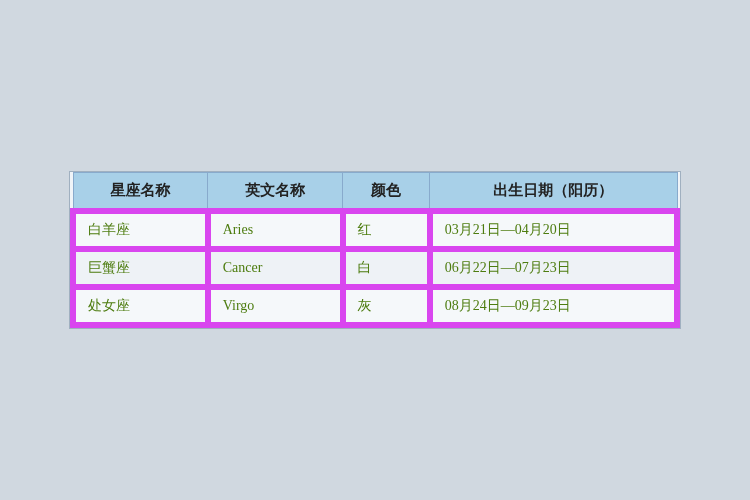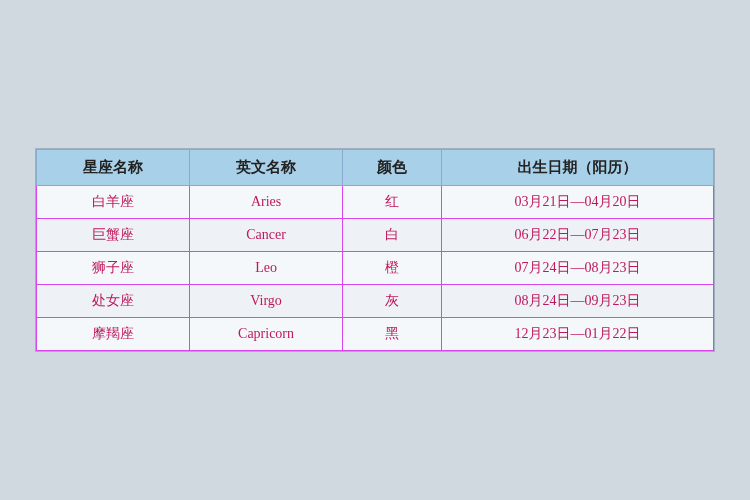--- a/index.html
+++ b/index.html
@@ -14,21 +14,21 @@
       background-color: #d0d8e0;
       display: flex;
       align-items: center;
       justify-content: center;
       font-family: "SimSun", "宋体", serif;
     }
 
     .table-container {
       background-color: #f0f4f8;
       border: 1px solid #a0b0c0;
-      width: 680px;
+      width: 612px;
     }
 
     table {
       width: 100%;
       border-collapse: collapse;
     }
 
     thead tr {
       background-color: #a8d0e8;
     }
@@ -44,25 +44,25 @@
 
     tbody tr {
       background-color: #f5f8fa;
     }
 
     tbody tr:nth-child(even) {
       background-color: #eef2f6;
     }
 
     tbody td {
-      border: 1px solid #d946ef;
+      border: 6px solid #d946ef;
       padding: 7px 12px;
-      text-align: center;
+      text-align: left;
       font-size: 14px;
-      color: #be185d;
+      color: #4d7c0f;
     }
 
     tbody td:first-child {
       font-weight: normal;
     }
   </style>
 </head>
 <body>
 
 <div class="table-container">
@@ -82,32 +82,20 @@
           <td>红</td>
           <td>03月21日—04月20日</td>
         </tr>
         <tr>
           <td>巨蟹座</td>
           <td>Cancer</td>
           <td>白</td>
           <td>06月22日—07月23日</td>
         </tr>
         <tr>
-          <td>狮子座</td>
-          <td>Leo</td>
-          <td>橙</td>
-          <td>07月24日—08月23日</td>
-        </tr>
-        <tr>
           <td>处女座</td>
           <td>Virgo</td>
           <td>灰</td>
           <td>08月24日—09月23日</td>
-        </tr>
-        <tr>
-          <td>摩羯座</td>
-          <td>Capricorn</td>
-          <td>黑</td>
-          <td>12月23日—01月22日</td>
         </tr>
       </tbody>
   </table>
 </div>
 
 </body></html>

